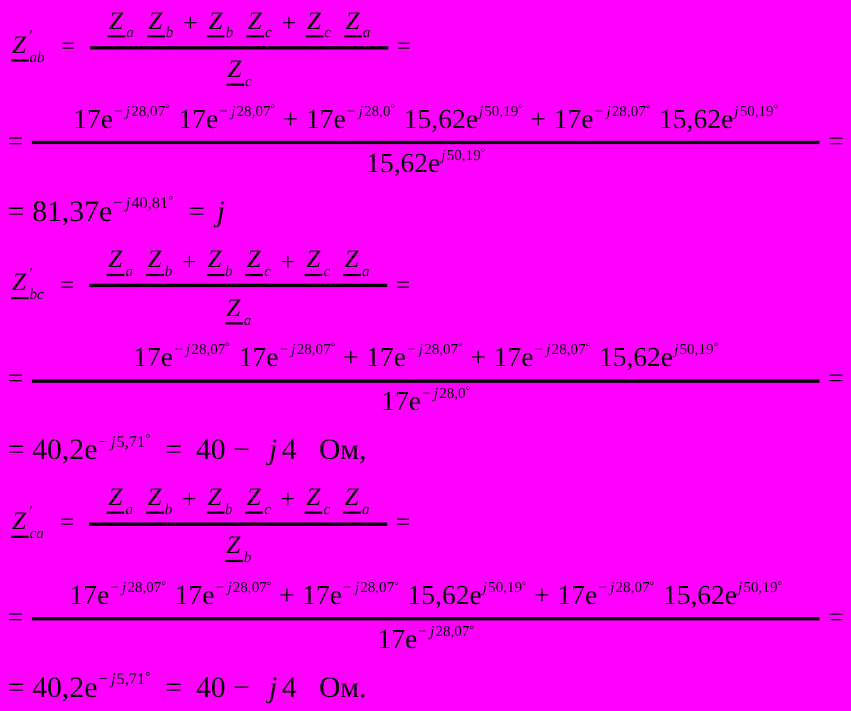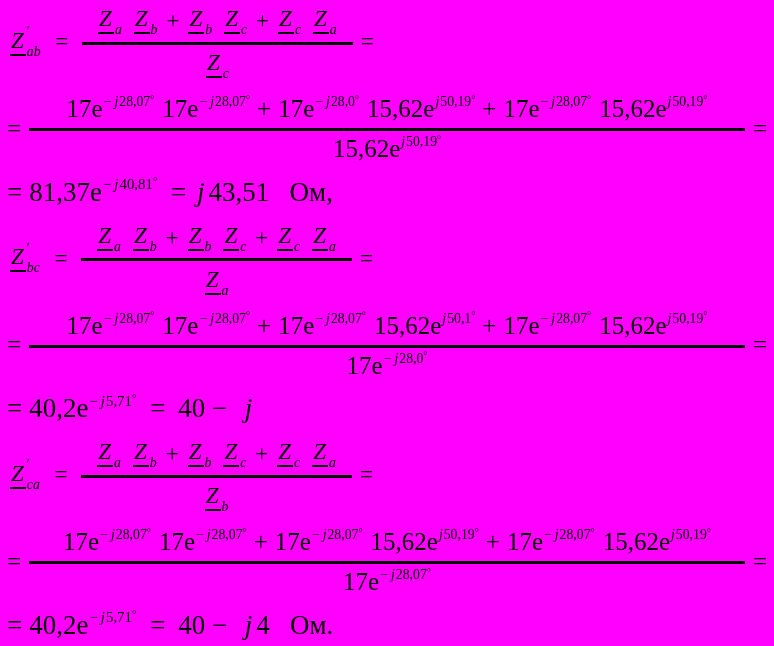--- a/index.html
+++ b/index.html
@@ -152,21 +152,20 @@
           <span class="tok-pow"><span class="pow-coef">15,62</span><span class="pow-base">e</span><span class="pow-sup"><span class="pow-j">j</span><span class="pow-ang">50,19</span><span class="pow-deg">°</span></span></span>
         </span>
       </span>
       <span class="tok-txt">=</span>
     </div>
   <div class="eq-line result">
       <span class="tok-txt">=</span>
       <span class="tok-pow"><span class="pow-coef">81,37</span><span class="pow-base">e</span><span class="pow-sup"><span class="pow-sign">−</span><span class="pow-j">j</span><span class="pow-ang">40,81</span><span class="pow-deg">°</span></span></span>
       <span class="tok-txt"> = </span>
       <span class="tok-it">j</span>
-      <span class="tok-txt">43,51   Ом,</span>
     </div>
   <div class="eq-line symbolic">
       <span class="tok-z">
         <span class="z-base">Z</span>
         <span class="z-col">
           <span class="z-prime">′</span>
           <span class="z-sub">bc</span>
         </span>
       </span>
       <span class="tok-txt"> = </span>
@@ -223,37 +222,37 @@
       <span class="tok-txt">=</span>
     </div>
   <div class="eq-line wide">
       <span class="tok-txt">=</span>
       <span class="tok-frac">
         <span class="frac-num">
           <span class="tok-pow"><span class="pow-coef">17</span><span class="pow-base">e</span><span class="pow-sup"><span class="pow-sign">−</span><span class="pow-j">j</span><span class="pow-ang">28,07</span><span class="pow-deg">°</span></span></span>
           <span class="tok-pow"><span class="pow-coef">17</span><span class="pow-base">e</span><span class="pow-sup"><span class="pow-sign">−</span><span class="pow-j">j</span><span class="pow-ang">28,07</span><span class="pow-deg">°</span></span></span>
           <span class="tok-txt">+</span>
           <span class="tok-pow"><span class="pow-coef">17</span><span class="pow-base">e</span><span class="pow-sup"><span class="pow-sign">−</span><span class="pow-j">j</span><span class="pow-ang">28,07</span><span class="pow-deg">°</span></span></span>
-          <span class="tok-pow"><span class="pow-coef">15,62</span><span class="pow-base">e</span><span class="pow-sup"><span class="pow-j">j</span><span class="pow-ang">50,1</span><span class="pow-deg">°</span></span></span>
           <span class="tok-txt">+</span>
           <span class="tok-pow"><span class="pow-coef">17</span><span class="pow-base">e</span><span class="pow-sup"><span class="pow-sign">−</span><span class="pow-j">j</span><span class="pow-ang">28,07</span><span class="pow-deg">°</span></span></span>
           <span class="tok-pow"><span class="pow-coef">15,62</span><span class="pow-base">e</span><span class="pow-sup"><span class="pow-j">j</span><span class="pow-ang">50,19</span><span class="pow-deg">°</span></span></span>
         </span>
         <span class="frac-den">
           <span class="tok-pow"><span class="pow-coef">17</span><span class="pow-base">e</span><span class="pow-sup"><span class="pow-sign">−</span><span class="pow-j">j</span><span class="pow-ang">28,0</span><span class="pow-deg">°</span></span></span>
         </span>
       </span>
       <span class="tok-txt">=</span>
     </div>
   <div class="eq-line result">
       <span class="tok-txt">=</span>
       <span class="tok-pow"><span class="pow-coef">40,2</span><span class="pow-base">e</span><span class="pow-sup"><span class="pow-sign">−</span><span class="pow-j">j</span><span class="pow-ang">5,71</span><span class="pow-deg">°</span></span></span>
       <span class="tok-txt"> = </span>
       <span class="tok-txt">40 −  </span>
       <span class="tok-it">j</span>
+      <span class="tok-txt">4   Ом,</span>
     </div>
   <div class="eq-line symbolic">
       <span class="tok-z">
         <span class="z-base">Z</span>
         <span class="z-col">
           <span class="z-prime">′</span>
           <span class="z-sub">ca</span>
         </span>
       </span>
       <span class="tok-txt"> = </span>

